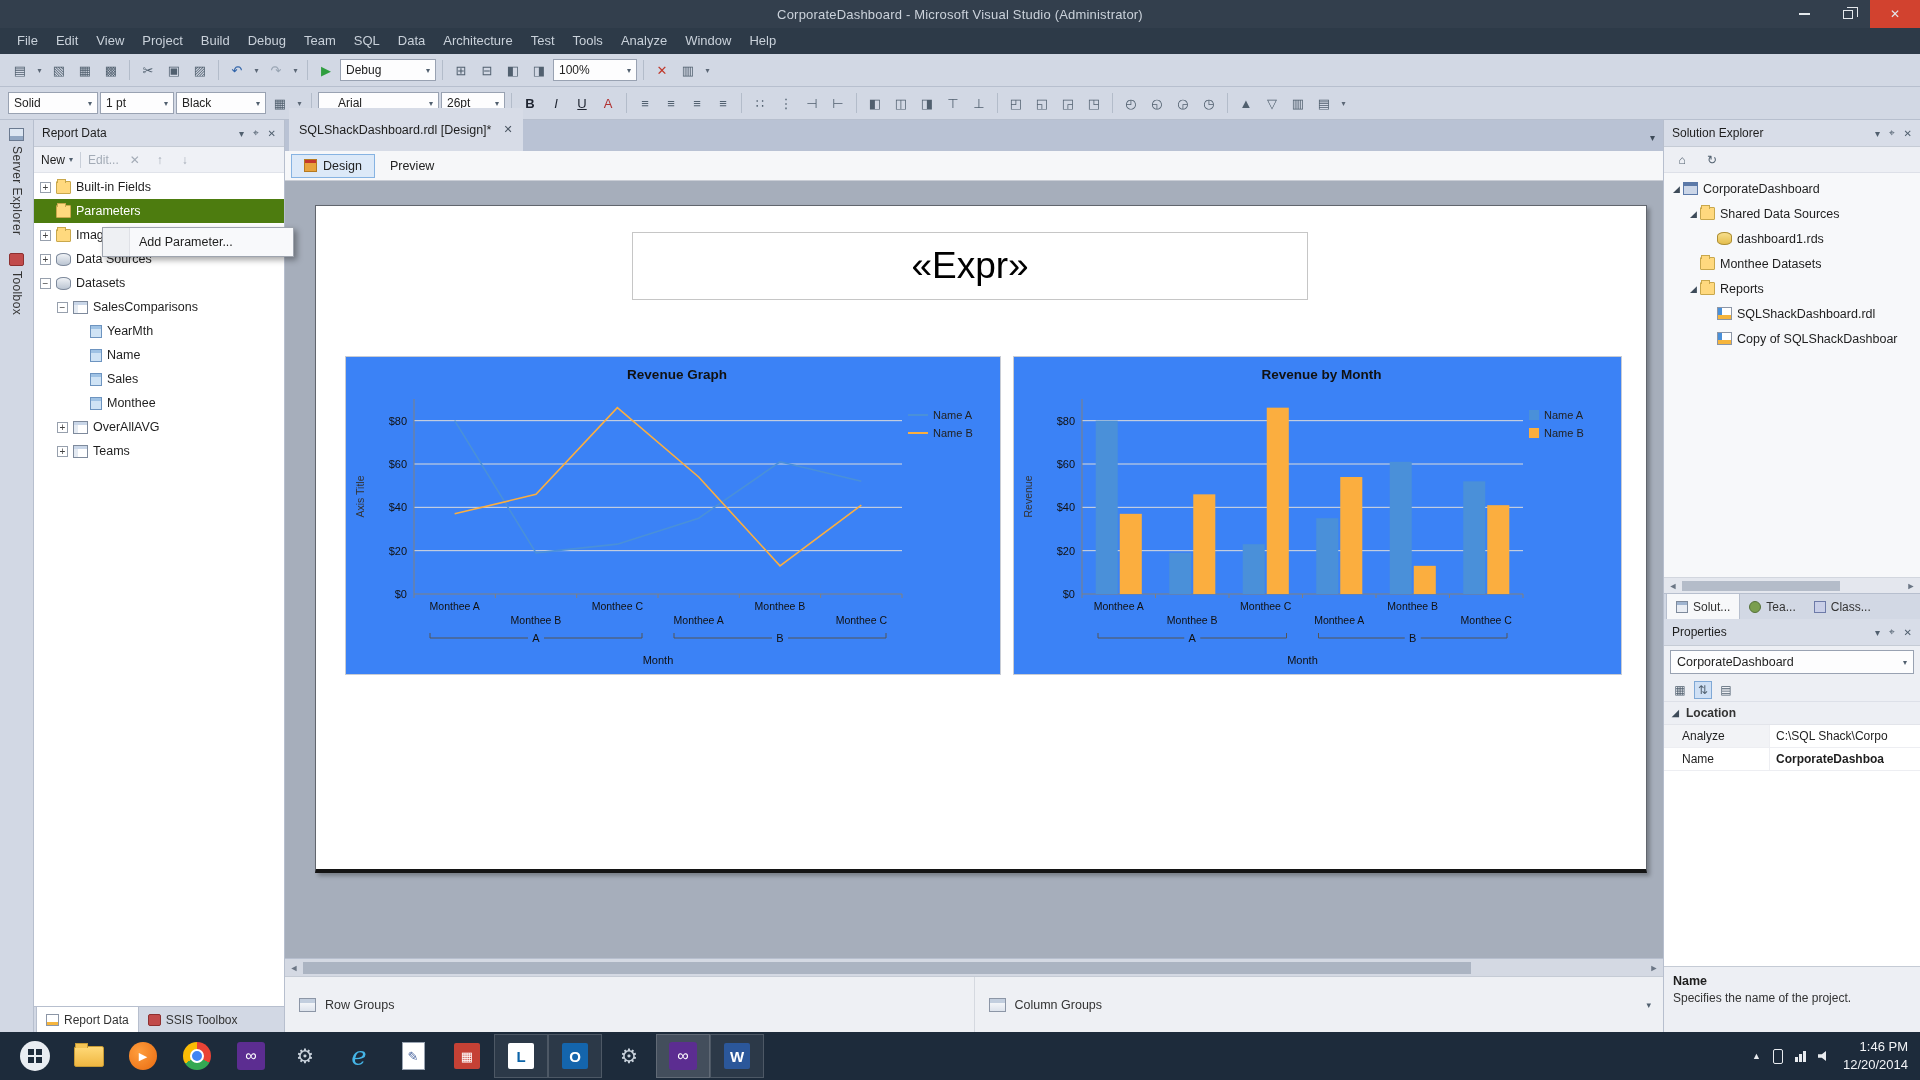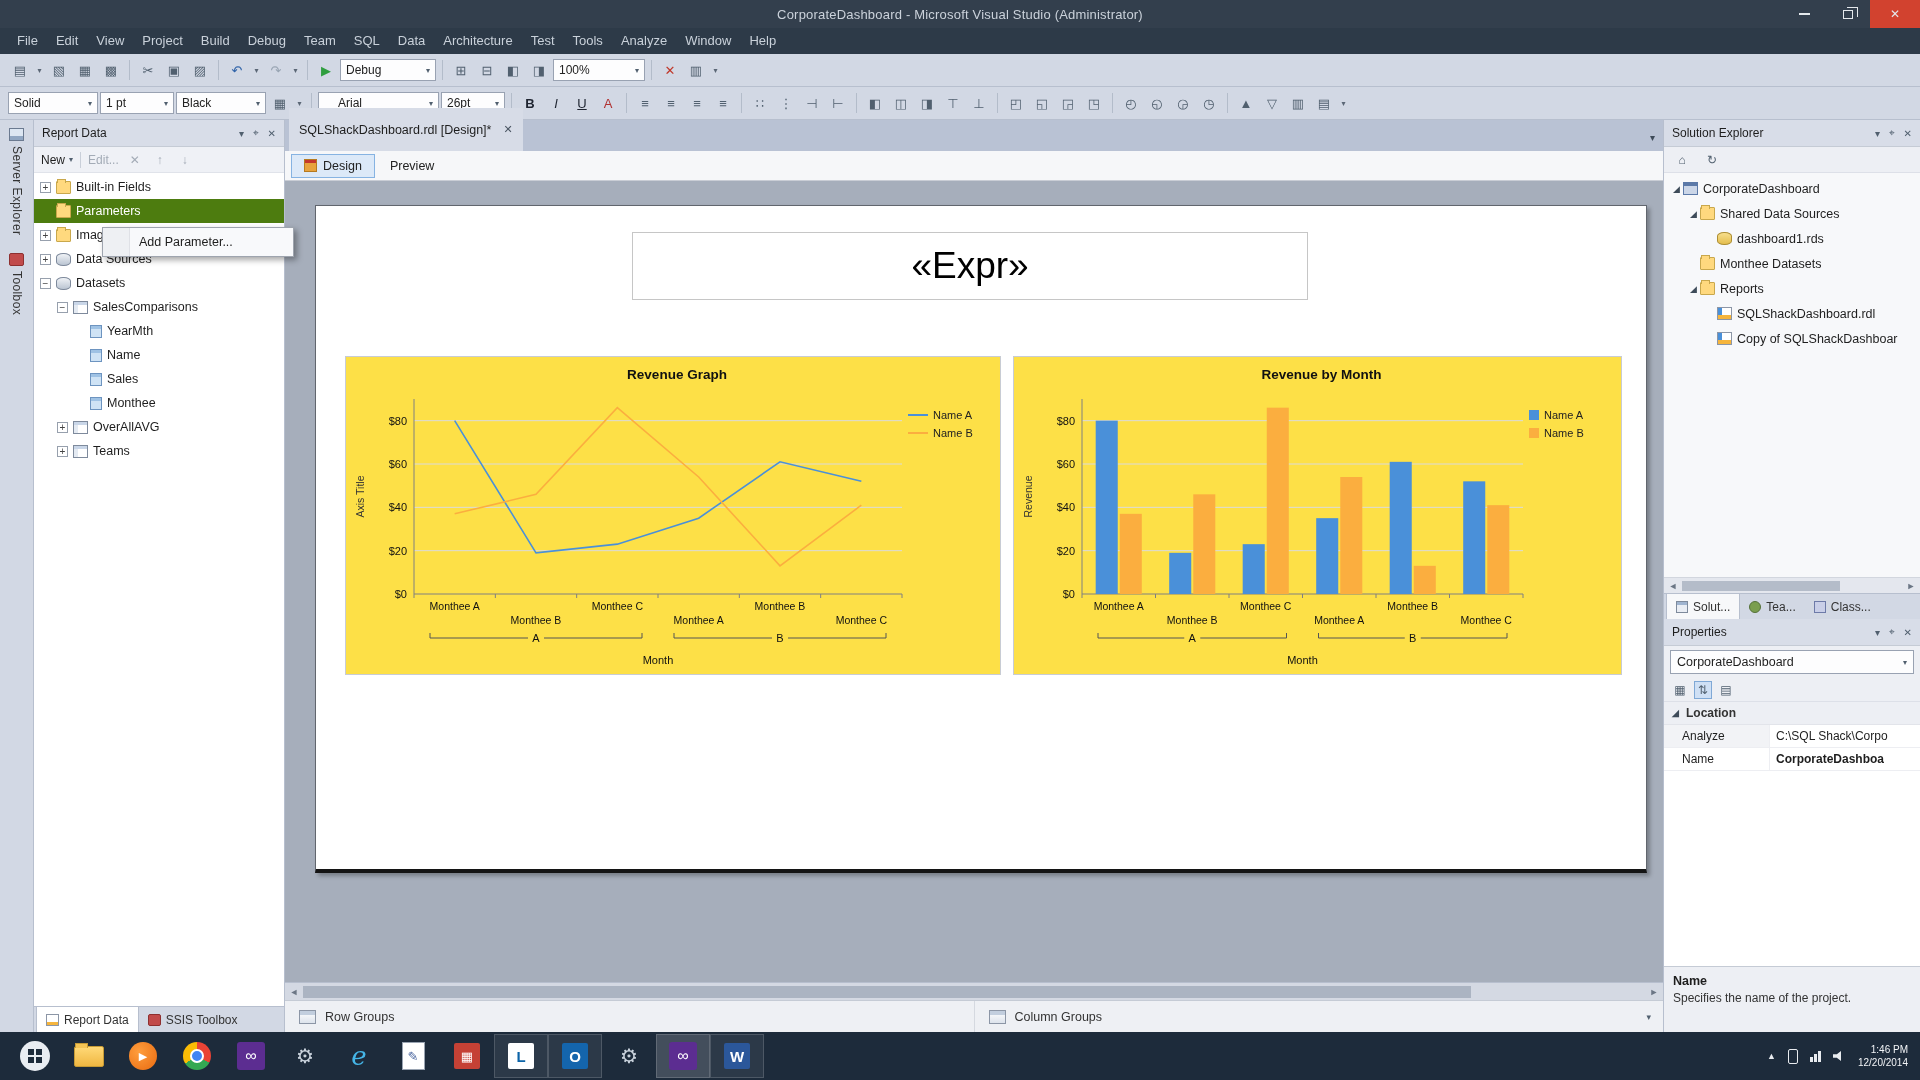--- a/index.html
+++ b/index.html
@@ -84,36 +84,36 @@
   .doc-tab .close{font-size:11px;color:#4A5562;}
   .tab-overflow{position:absolute;right:8px;bottom:8px;color:#3E4B59;font-size:10px;}
   .designer-tabs{height:30px;background:#F6F7F9;border-bottom:1px solid #C9CDD5;display:flex;align-items:center;padding-left:6px;gap:3px;flex:none;}
   .dtab{height:24px;display:flex;align-items:center;gap:6px;padding:0 12px;font-size:12.5px;color:#222;}
   .dtab.active{background:#DCE9F8;border:1px solid #86B3E2;}
   .dicon{width:13px;height:13px;}
   .dicon-design{background:#E8A33D;box-shadow:inset 0 0 0 1px #B67A20,inset 0 4px 0 #C5372C;}
   .canvas{flex:1;position:relative;overflow:hidden;}
   .page{position:absolute;left:30px;top:24px;width:1332px;height:668px;background:#FFF;border:1px solid #61666E;border-bottom:4px solid #141414;box-shadow:3px 3px 4px rgba(0,0,0,.28);}
   .expr-box{position:absolute;left:316px;top:26px;width:676px;height:68px;border:1px solid #C6C6C6;display:flex;align-items:center;justify-content:center;font-size:37px;color:#000;}
-  .chart-box{position:absolute;border:1px solid #C8CCD4;background:#fde047;padding-left:8px;}
+  .chart-box{position:absolute;border:1px solid #C8CCD4;background:#3b82f6;padding-left:8px;}
   #chart1{left:29px;top:150px;width:656px;height:319px;}
   #chart2{left:697px;top:150px;width:609px;height:319px;}
   .chart-title{text-align:center;font-size:13.5px;font-weight:bold;color:#111;margin-top:10px;}
   .chart-body{position:absolute;left:4px;top:32px;right:2px;bottom:2px;display:flex;}
   .chart-legend{width:90px;padding-top:20px;display:flex;flex-direction:column;gap:6px;flex:none;}
   .legend-row{display:flex;align-items:center;gap:5px;font-size:11px;color:#222;}
   .legend-line{width:20px;height:2px;flex:none;}
   .legend-sq{width:10px;height:10px;flex:none;}
   svg text{font-family:"Liberation Sans",sans-serif;}
 
   .hscroll{height:18px;background:#D4D9E3;border-top:1px solid #B7BFCE;display:flex;align-items:center;flex:none;}
   .hs-arrow{width:18px;text-align:center;font-size:9px;color:#6B7685;flex:none;}
   .hs-track{flex:1;height:12px;position:relative;}
   .hs-thumb{position:absolute;left:0;top:0;height:12px;background:#ABB4C2;}
-  .groupsbar{height:32px;background:#EEF0F4;border-top:1px solid #C5CBD5;display:flex;align-items:center;font-size:12.5px;color:#333;flex:none;}
+  .groupsbar{height:56px;background:#EEF0F4;border-top:1px solid #C5CBD5;display:flex;align-items:center;font-size:12.5px;color:#333;flex:none;}
   .group-half{flex:1;display:flex;align-items:center;gap:9px;padding-left:14px;height:100%;}
   .group-half.second{border-left:1px solid #D5D9E0;}
   .grp-icon{width:17px;height:14px;background:linear-gradient(#FFF,#DDE3EC);border:1px solid #8C96A6;box-shadow:inset 0 4px 0 #C2CEDE;flex:none;}
   .gb-arrow{margin-left:auto;margin-right:12px;font-size:9px;color:#51606F;}
 
   
   .right-panel{width:257px;background:#EDEFF4;border-left:1px solid #B7BFCE;display:flex;flex-direction:column;flex:none;}
   .se-toolbar{height:26px;display:flex;align-items:center;gap:12px;padding:0 9px;border-bottom:1px solid #DDE0E8;color:#51606F;font-size:13px;flex:none;}
   .se-tree{height:404px;background:#F7F8FA;padding-top:3px;overflow:hidden;flex:none;}
   .se-tree .tree-row{height:25px;}
@@ -171,21 +171,21 @@
   .tk-word{width:26px;height:26px;background:#2B579A;display:grid;place-items:center;color:#FFF;font-weight:bold;font-size:15px;border-radius:2px;}
   .tray{margin-left:auto;display:flex;align-items:center;gap:12px;color:#E8EBEF;padding-right:12px;}
   .tray-expand{font-size:9px;}
   .tray-phone{width:10px;height:15px;border:1px solid #E8EBEF;border-radius:2px;display:inline-block;}
   .tray-bars{display:inline-flex;align-items:flex-end;gap:1px;height:11px;}
   .tray-bars i{display:inline-block;width:3px;background:#E8EBEF;}
   .tray-bars i:nth-child(1){height:5px;}
   .tray-bars i:nth-child(2){height:8px;}
   .tray-bars i:nth-child(3){height:11px;}
   .tray-speaker{width:13px;height:12px;background:#E8EBEF;clip-path:polygon(0% 35%,30% 35%,62% 8%,62% 92%,30% 65%,0% 65%);display:inline-block;}
-  .clock{text-align:right;font-size:10px;color:#F2F4F7;line-height:1.35;}
+  .clock{text-align:right;font-size:13px;color:#F2F4F7;line-height:1.35;}
 </style>
 </head>
 <body>
 
 <div id="app">
 
   <div class="titlebar">
     <div class="titlebar-title">CorporateDashboard - Microsoft Visual Studio (Administrator)</div>
     <div class="win-btns">
       <div class="win-btn">
@@ -234,21 +234,21 @@
       <span class="tbi" style="color: rgb(47, 158, 63);">▶</span>
       <span class="combo" style="width: 96px;">
         <span>Debug</span>
         <span class="arrow">▾</span>
       </span>
       <span class="tb-sep"></span>
       <span class="tbi">⊞</span>
       <span class="tbi">⊟</span>
       <span class="tbi">◧</span>
       <span class="tbi">◨</span>
-      <span class="combo" style="width: 92px;">
+      <span class="combo" style="width: 84px;">
         <span>100%</span>
         <span class="arrow">▾</span>
       </span>
       <span class="tb-sep"></span>
       <span class="tbi" style="color: rgb(192, 57, 43);">✕</span>
       <span class="tbi">▥</span>
       <span class="tbi drop">▾</span>
     </div>
   <div class="toolbar" id="toolbar2">
       <span class="combo" style="width: 90px;">

